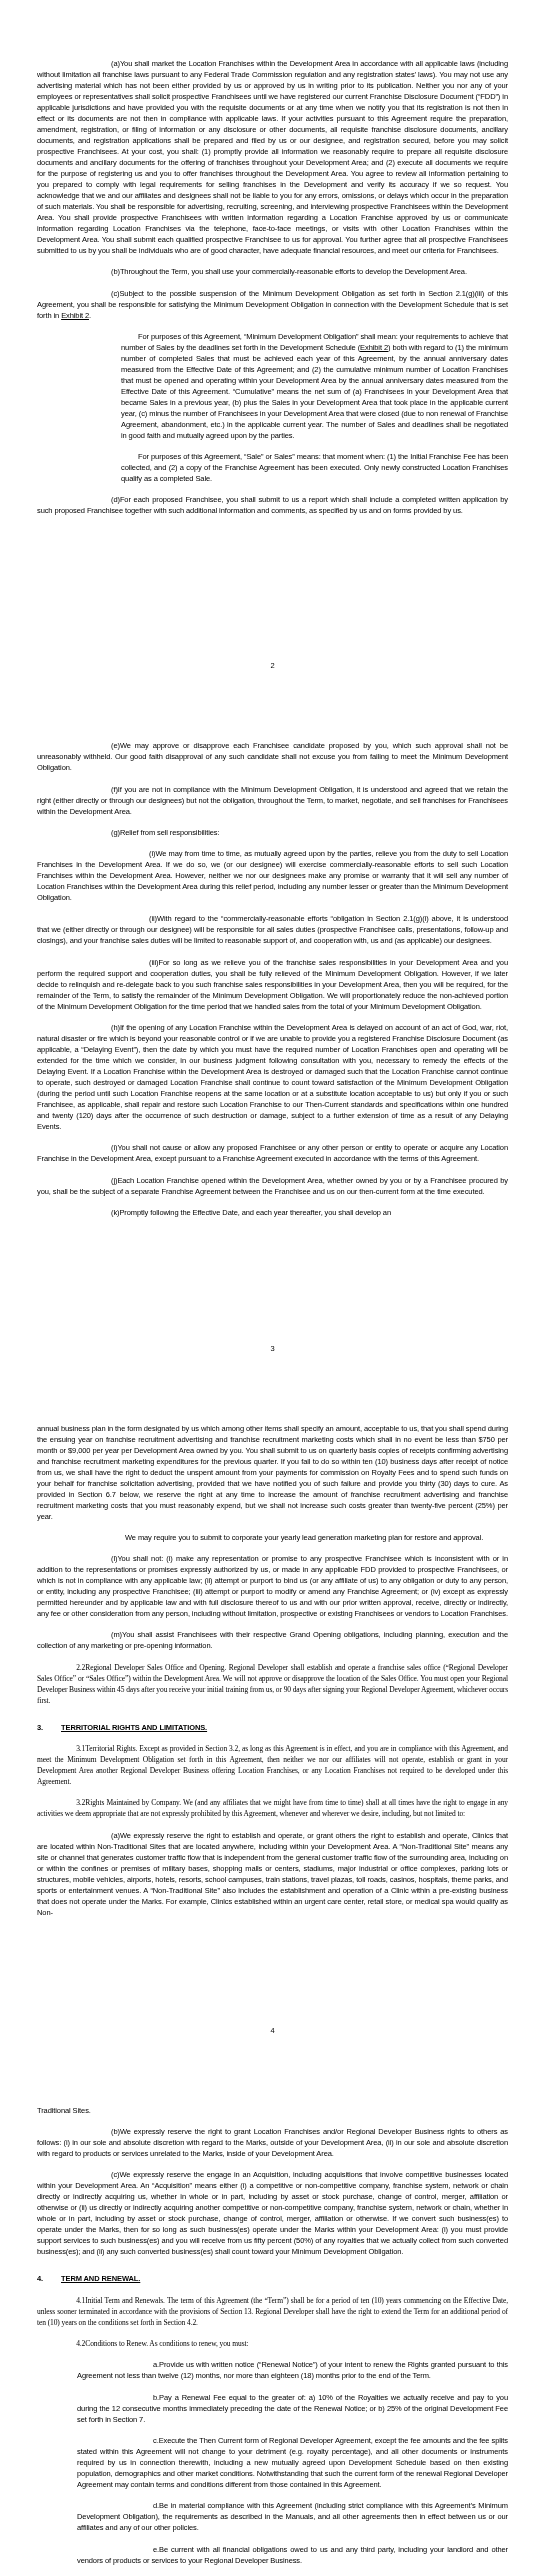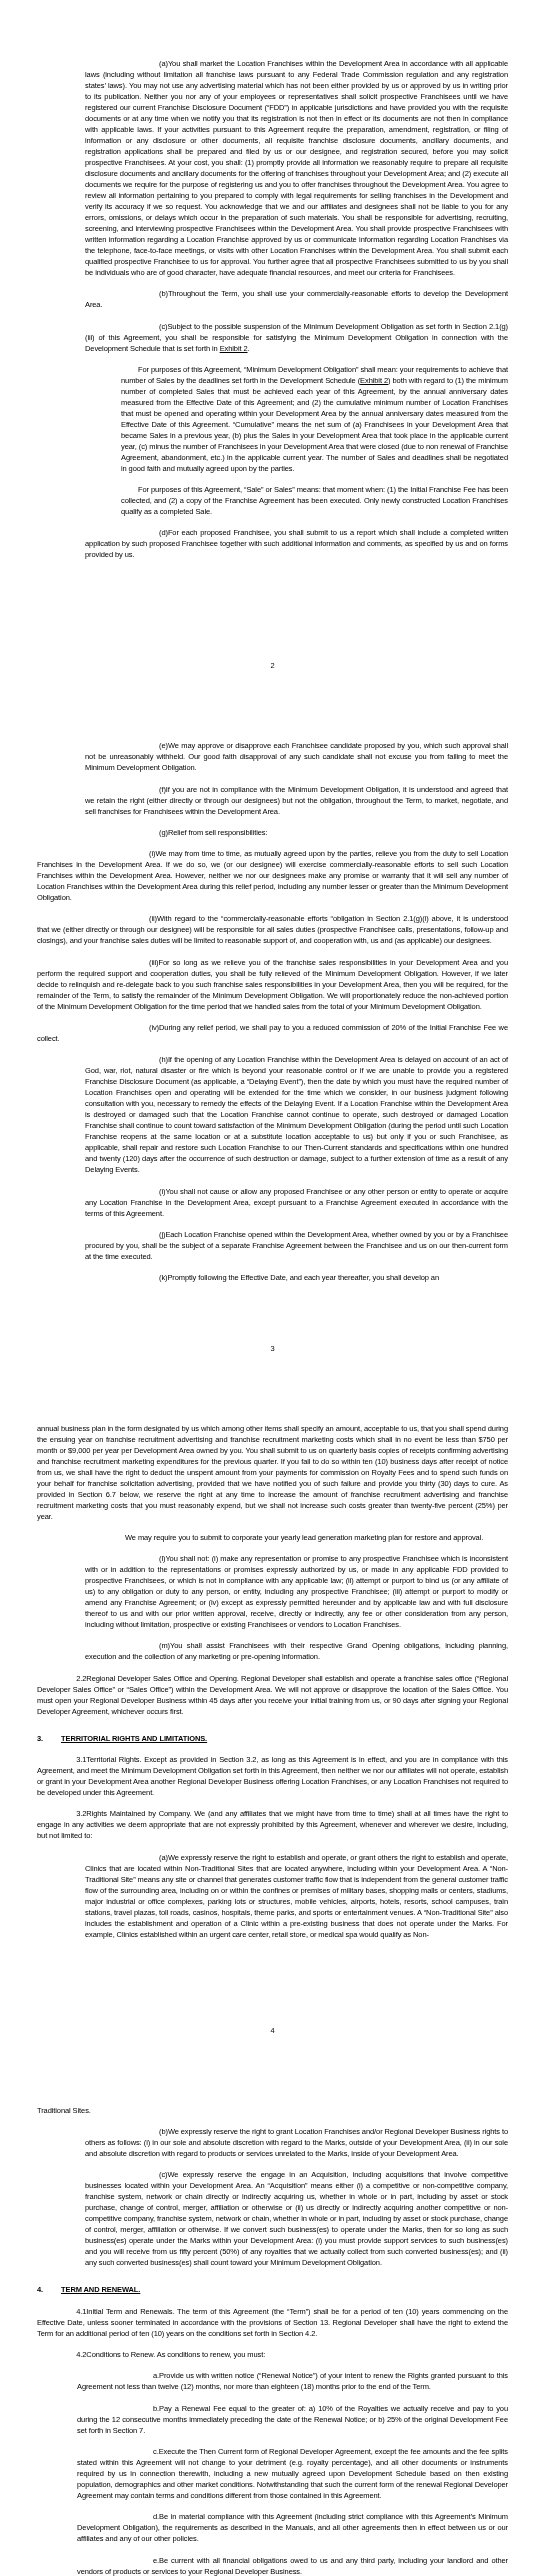--- a/index.html
+++ b/index.html
@@ -18,36 +18,36 @@
   .doc {
     padding: 58px 36px 5.2px 37px;
   }
   .page-content { min-height: 591px; }
   .block {
     text-align: justify;
     margin: 0 0 10.3px 0;
   }
   .plabel { display: inline-block; }
   
-  .para { text-indent: 37px; margin-left: 48px; }
+  .para { text-indent: 37px; }
   .para .plabel { min-width: 19px; }
   
   .sub { text-indent: 56px; }
   .sub .plabel { min-width: 17.5px; }
   
   .alpha { text-indent: 38px; margin-left: 40px; }
   .alpha .plabel { min-width: 18px; }
   
   .quote { margin-left: 84px; text-indent: 17px; }
   .quote2 { margin-left: 52px; text-indent: 36px; }
   
   .section { font-weight: bold; text-indent: 0; margin-top: 16px; }
   .section .plabel { min-width: 24px; font-weight: bold; }
   
-  .subsection { text-indent: 19.6px; }
+  .subsection { text-indent: 19.6px; font-family: Liberation Serif, serif; }
   .subsection .plabel { min-width: 18px; }
   
   .cont { text-indent: 0; }
   .u { text-decoration: underline; }
   .page-num {
     text-align: center;
     margin: 11.3px 0 69px 0;
     text-indent: 0;
   }
   .page:last-child .page-num { margin-bottom: 20.6px; }
@@ -68,21 +68,20 @@
       <div class="block page-num">2</div>
     </section>
     <section class="page">
       <div class="page-content">
         <div class="block para"><span class="plabel">(e)</span><span>We may approve or disapprove each Franchisee candidate proposed by you, which such approval shall not be unreasonably withheld.  Our good faith disapproval of any such candidate shall not excuse you from failing to meet the Minimum Development Obligation.</span></div>
         <div class="block para"><span class="plabel">(f)</span><span>If you are not in compliance with the Minimum Development Obligation, it is understood and agreed that we retain the right (either directly or through our designees) but not the obligation, throughout the Term, to market, negotiate,  and sell franchises for Franchisees within the Development Area.</span></div>
         <div class="block para"><span class="plabel">(g)</span><span>Relief from sell responsibilities:</span></div>
         <div class="block sub"><span class="plabel">(i)</span><span>We may from time to time, as mutually agreed upon by the parties, relieve you from the duty to sell Location Franchises in the Development Area.  If we do so, we (or our designee) will exercise commercially-reasonable efforts to sell such Location Franchises within the Development Area.  However, neither we nor our designees make any promise or warranty that it will sell any number of Location Franchises within the Development Area during this relief period, including any number lesser or greater than the Minimum Development Obligation.</span></div>
         <div class="block sub"><span class="plabel">(ii)</span><span>With regard to the “commercially-reasonable efforts “obligation in Section 2.1(g)(i) above, it is understood that we (either directly or through our designee) will be responsible for all sales duties (prospective Franchisee calls, presentations, follow-up and closings), and your franchise sales duties will be limited to reasonable support of, and cooperation with, us and (as applicable) our designees.</span></div>
         <div class="block sub"><span class="plabel">(iii)</span><span>For so long as we relieve you of the franchise sales responsibilities in your Development Area and you perform the required support and cooperation duties, you shall be fully relieved of the Minimum Development Obligation. However, if we later decide to relinquish and re-delegate back to you such franchise sales responsibilities in your Development Area, then you will be required, for the remainder of the Term, to satisfy the remainder of the Minimum Development Obligation.  We will proportionately reduce the non-achieved portion of the Minimum Development Obligation for the time period that we handled sales from the total of your Minimum Development Obligation.</span></div>
-        <div class="block sub"><span class="plabel">(iv)</span><span>During any relief period, we shall pay to you a reduced commission of 20% of the Initial Franchise Fee we collect.</span></div>
         <div class="block para"><span class="plabel">(h)</span><span>If the opening of any Location Franchise within the Development Area is delayed on account of an act of God, war, riot, natural disaster or fire which is beyond your reasonable control or if we are unable to provide you a registered Franchise Disclosure Document (as applicable, a “Delaying Event”), then the date by which you must have the required number of Location Franchises open and operating will be extended for the time which we consider, in our business judgment following consultation with you, necessary to remedy the effects of the Delaying Event.  If a Location Franchise within the Development Area is destroyed or damaged such that the Location Franchise cannot continue to operate, such destroyed or damaged Location Franchise shall continue to count toward satisfaction of the Minimum Development Obligation (during the period until such Location Franchise reopens at the same location or at a substitute location acceptable to us) but only if you or such Franchisee, as applicable, shall repair and restore such Location Franchise to our Then-Current standards and specifications within one hundred and twenty (120) days after the occurrence of such destruction or damage, subject to a further extension of time as a result of any Delaying Events.</span></div>
         <div class="block para"><span class="plabel">(i)</span><span>You shall not cause or allow any proposed Franchisee or any other person or entity to operate or acquire any Location Franchise in the Development Area, except pursuant to a Franchise Agreement executed in accordance with the terms of this Agreement.</span></div>
         <div class="block para"><span class="plabel">(j)</span><span>Each Location Franchise opened within the Development Area, whether owned by you or by a Franchisee procured by you, shall be the subject of a separate Franchise Agreement between the Franchisee and us on our then-current form at the time executed.</span></div>
         <div class="block para"><span class="plabel">(k)</span><span>Promptly following the Effective Date, and each year thereafter, you shall develop an</span></div>
       </div>
       <div class="block page-num">3</div>
     </section>
     <section class="page">
       <div class="page-content">
         <div class="block cont"><span>annual business plan in the form designated by us which among other items shall specify an amount, acceptable to us, that you shall spend during the ensuing year on franchise recruitment advertising and franchise recruitment marketing costs which shall in no event be less than $750 per month or $9,000 per year per Development Area owned by you.  You shall submit to us on quarterly basis copies of receipts confirming advertising and franchise recruitment marketing expenditures for the previous quarter.  If you fail to do so within ten (10) business days after receipt of notice from us, we shall have the right to deduct the unspent amount from your payments for commission on Royalty Fees and to spend such funds on your behalf for franchise solicitation advertising, provided that we have notified you of such failure and provide you thirty (30) days to cure.  As provided in Section 6.7 below, we reserve the right at any time to increase the amount of franchise recruitment advertising and franchise recruitment marketing costs that you must reasonably  expend, but we shall not increase such costs greater than twenty-five percent (25%) per year.</span></div>

